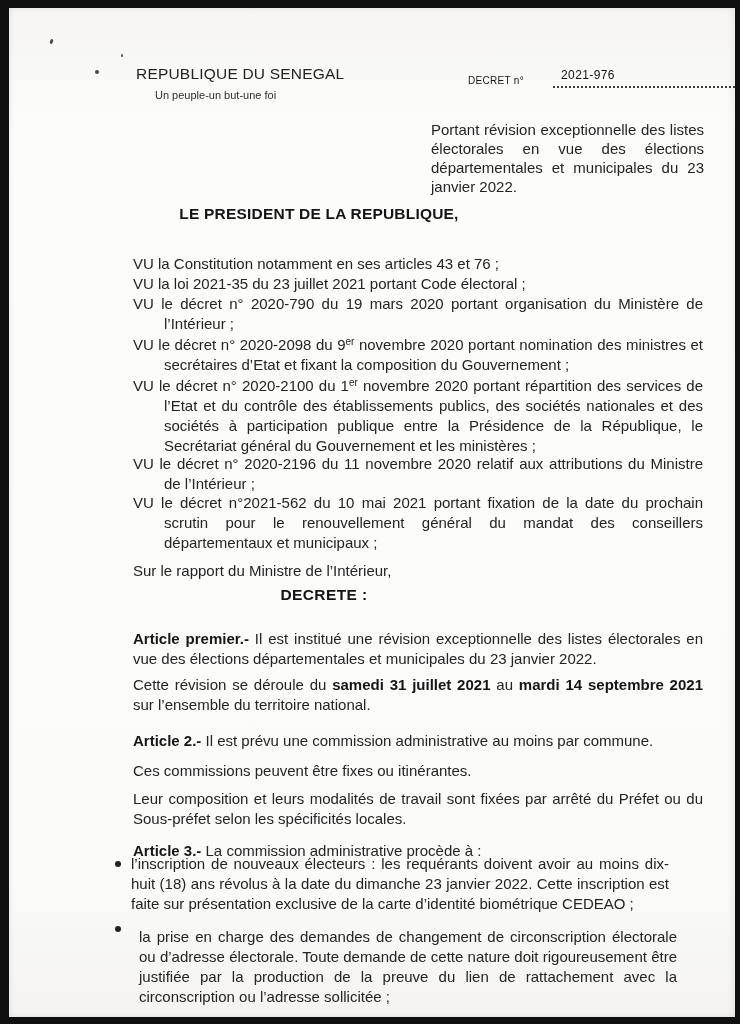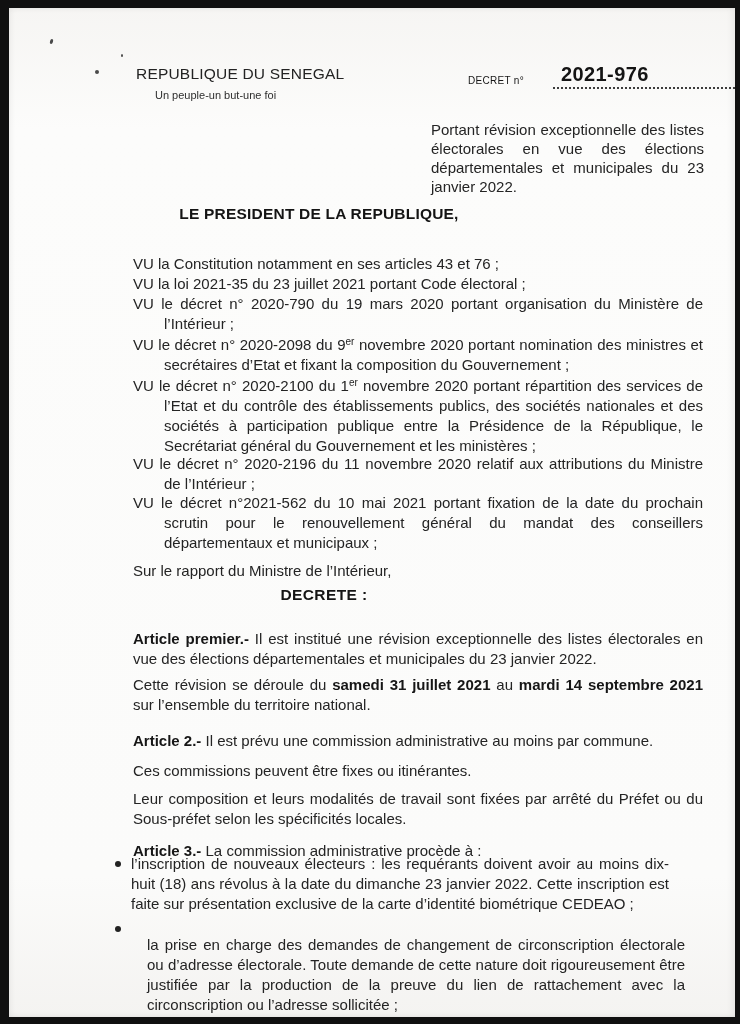--- a/index.html
+++ b/index.html
@@ -44,21 +44,21 @@
     font-weight: normal; font-size: 10px; letter-spacing: 0.3px; color: #161616;
   }
   .decree-number-line {
     left: 510px; top: 56px; width: 182px;
     border-bottom: 2px dotted #3c3c3c;
     padding-bottom: 1px;
   }
   .decree-number {
     display: inline-block;
     padding-left: 8px;
-    font-weight: bold; font-size: 20px; color: #141414;
+    font-weight: normal; font-size: 12px; color: #141414;
     letter-spacing: 0.4px;
   }
   .subject {
     left: 388px; top: 97px; width: 273px;
     text-align: justify; line-height: 19px; color: #242424;
   }
   .president {
     left: 90px; top: 196px; width: 440px;
     text-align: center; font-weight: bold; font-size: 15.5px;
     letter-spacing: 0.2px; color: #141414;
@@ -146,16 +146,16 @@
     <p class="abs para p-commissions">Ces commissions peuvent être fixes ou itinérantes.</p>
 
     <p class="abs para p-composition">Leur composition et leurs modalités de travail sont fixées par arrêté du Préfet ou du Sous-préfet selon les spécificités locales.</p>
 
     <p class="abs para p-art3"><span class="bold">Article 3.-</span><span> La commission administrative procède à :</span></p>
 
     <span class="bullet-dot bd1"></span>
     <p class="bullet-text b1" style="margin:0;">l’inscription de nouveaux électeurs : les requérants doivent avoir au moins dix-huit (18) ans révolus à la date du dimanche 23 janvier 2022. Cette inscription est faite sur présentation exclusive de la carte d’identité biométrique CEDEAO ;</p>
 
     <span class="bullet-dot bd2"></span>
-    <p class="bullet-text b2" style="margin:16px;">la prise en charge des demandes de changement de circonscription électorale ou d’adresse électorale. Toute demande de cette nature doit rigoureusement être justifiée par la production de la preuve du lien de rattachement avec la circonscription ou l’adresse sollicitée ;</p>
+    <p class="bullet-text b2" style="margin:8px;">la prise en charge des demandes de changement de circonscription électorale ou d’adresse électorale. Toute demande de cette nature doit rigoureusement être justifiée par la production de la preuve du lien de rattachement avec la circonscription ou l’adresse sollicitée ;</p>
 
   </div>
 </div>
 
 </body></html>

